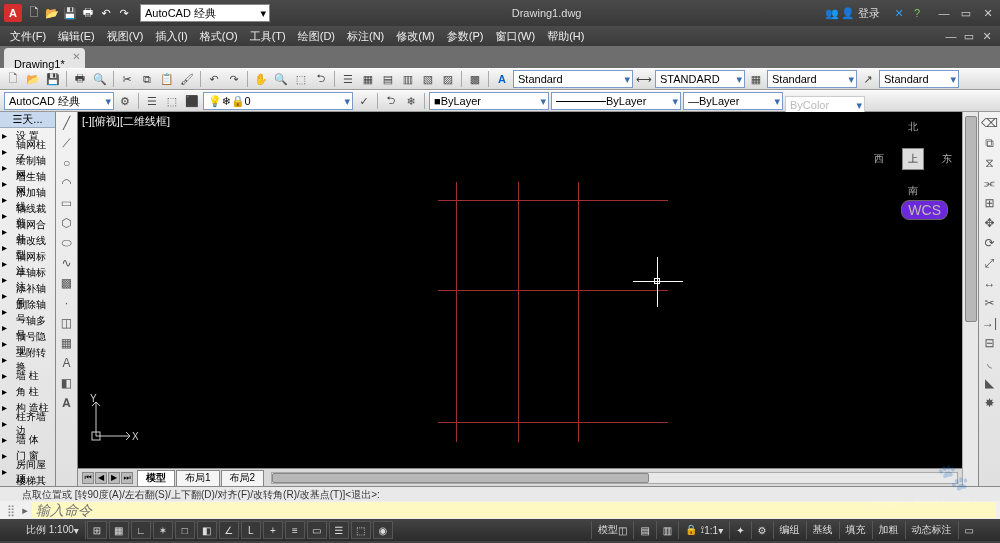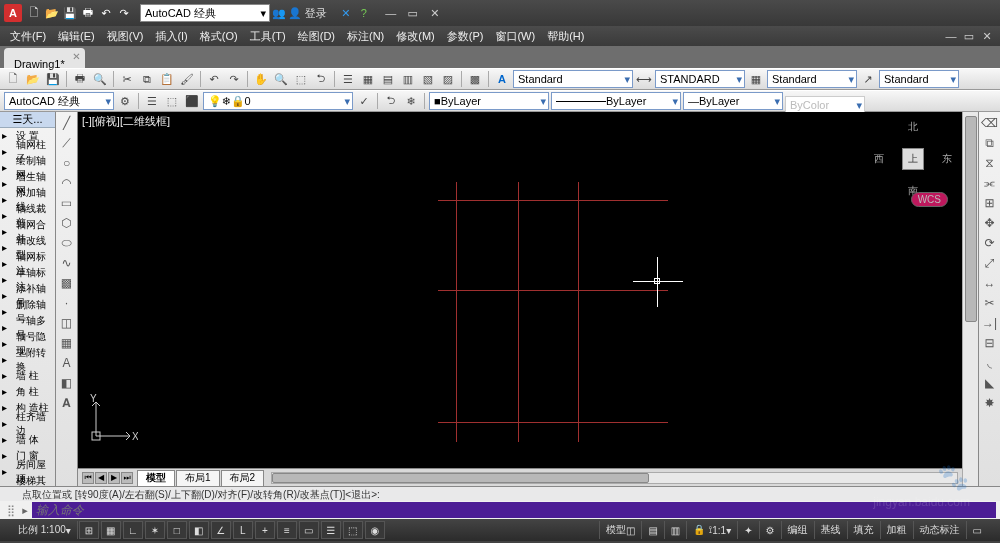--- a/index.html
+++ b/index.html
@@ -55,40 +55,40 @@
 .view-label { position: absolute; top: 2px; left: 4px; color: #eee; font-size: 11px; }
 .grid-h{position:absolute;left:360px;width:230px;height:0;border-top:1px solid #a03030;}
 .grid-v{position:absolute;top:70px;height:260px;width:0;border-left:1px solid #a03030;}
 .cursor-cross{position:absolute;left:555px;top:145px;width:50px;height:50px;}
 .cursor-cross::before{content:"";position:absolute;left:0;top:24px;width:50px;border-top:1px solid #fff;}
 .cursor-cross::after{content:"";position:absolute;top:0;left:24px;height:50px;border-left:1px solid #fff;}
 .ucs{position:absolute;bottom:24px;left:10px;color:#ccc;}
 .ucs .ax{stroke:#ccc;stroke-width:1;fill:none;}
 .viewcube{position:absolute;right:10px;top:8px;width:78px;height:78px;color:#aaa;font-size:10px;}
 .viewcube .c{position:absolute;}
-.wcs-badge{position:absolute;right:14px;top:80px;background:#be185d;border:1px solid #666;color:#bbb;padding:1px 6px;border-radius:8px;font-size:10px;}
+.wcs-badge{position:absolute;right:14px;top:88px;background:#6d28d9;border:1px solid #666;color:#bbb;padding:1px 6px;border-radius:8px;font-size:14px;}
 
 .layout-tabs{height:18px;background:#d9d9d9;border-top:1px solid #888;display:flex;align-items:center;padding:0 4px;font-size:10px;}
 .layout-tabs .nav{display:flex;gap:1px;margin-right:4px;}
 .layout-tabs .nav span{width:12px;height:12px;background:#bbb;border:1px solid #888;display:flex;align-items:center;justify-content:center;cursor:pointer;font-size:8px;}
 .layout-tabs .tab{background:#f5f5f5;border:1px solid #888;border-bottom:none;padding:0 8px;margin-right:1px;height:16px;display:flex;align-items:center;cursor:pointer;}
 .layout-tabs .tab.active{background:#fff;font-weight:bold;}
 .hscroll{flex:1;height:12px;background:#e8e8e8;margin-left:6px;border:1px solid #aaa;position:relative;}
 .hscroll .thumb{position:absolute;top:0;height:10px;background:#b8b8b8;border:1px solid #888;border-radius:2px;}
 
 
 .cmd-area{background:#e9e9ea;border-top:1px solid #888;}
 .cmd-hist{height:14px;padding:1px 22px;color:#333;font-size:10px;}
 .cmd-line{height:18px;display:flex;align-items:center;padding:0 4px;background:#f0f0f0;}
 .cmd-line .handle{width:14px;color:#888;cursor:move;text-align:center;}
-.cmd-line input{flex:1;border:none;background:#4c1d95;height:16px;padding:0 4px;font-size:12px;color:#888;font-style:italic;outline:none;}
+.cmd-line input{flex:1;border:none;background:#fef9c3;height:16px;padding:0 4px;font-size:14px;color:#888;font-style:italic;outline:none;}
 .cmd-line .prompt{width:14px;color:#666;text-align:center;}
 
 
-.status-bar{height:22px;background:linear-gradient(#444,#2b2b2b);display:flex;align-items:center;color:#ddd;font-size:10px;padding:0 12px;}
+.status-bar{height:22px;background:linear-gradient(#444,#2b2b2b);display:flex;align-items:center;color:#ddd;font-size:10px;padding:0 20px;}
 .status-bar .seg{padding:0 6px;border-right:1px solid #555;height:18px;display:flex;align-items:center;}
 .status-bar .sbtn{width:20px;height:18px;border:1px solid #555;margin:0 1px;display:flex;align-items:center;justify-content:center;cursor:pointer;background:#383838;}
 .status-bar .spacer{flex:1;}
 .status-bar .rbtn{padding:0 6px;height:18px;display:flex;align-items:center;cursor:pointer;border-left:1px solid #555;}
 
 
 .watermark{position:absolute;right:30px;bottom:50px;color:rgba(255,255,255,0.25);font-size:22px;pointer-events:none;display:flex;align-items:center;gap:6px;}
 .watermark .paw{font-size:26px;}
 .watermark-sub{position:absolute;right:30px;bottom:34px;color:rgba(255,255,255,0.15);font-size:12px;pointer-events:none;}
 </style>
@@ -101,20 +101,21 @@
     <span class="btn">🗋</span>
     <span class="btn">📂</span>
     <span class="btn">💾</span>
     <span class="btn">🖶</span>
     <span class="btn">↶</span>
     <span class="btn">↷</span>
   </div>
   <div class="workspace-sel">
       <span>AutoCAD 经典</span>
     </div>
+  <div class="doc-title">Drawing1.dwg</div>
   <span class="tool-btn" style="color:#ccc">👥</span>
   <span class="login">👤 <span>登录</span></span>
   <span class="tool-btn" style="color:#39e">✕</span>
   <span class="tool-btn" style="color:#7c5">?</span>
   <div class="win-btns">
     <span>—</span>
     <span>▭</span>
     <span>✕</span>
   </div>
 </div>

